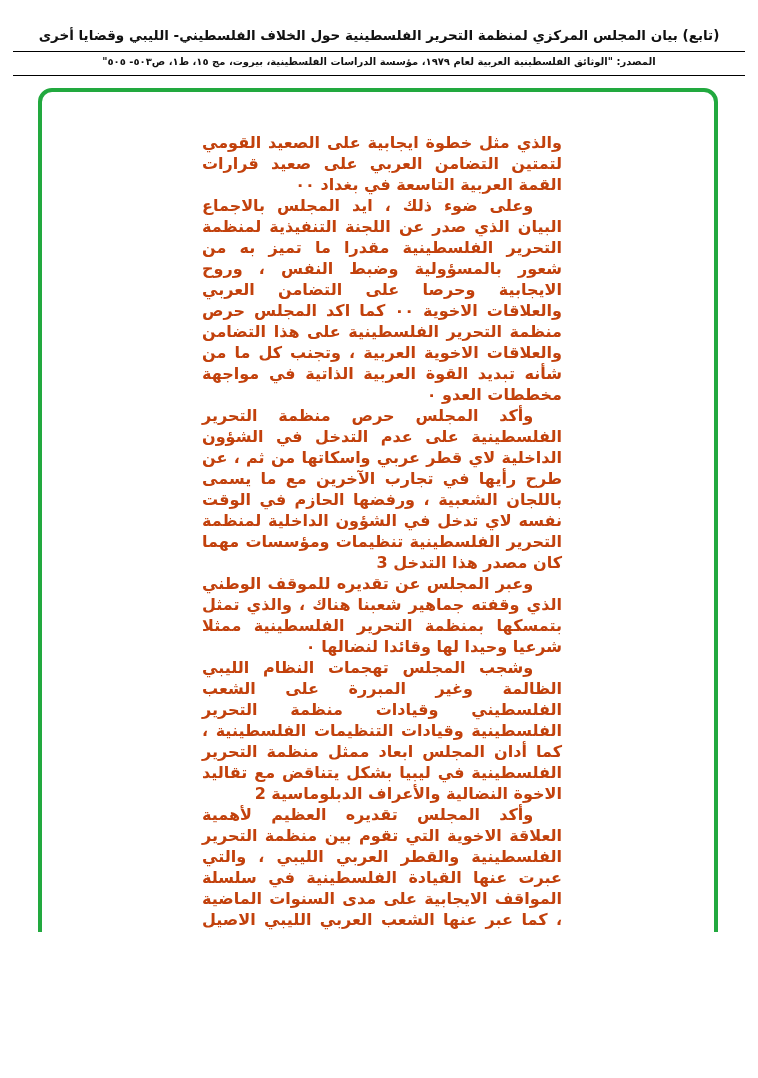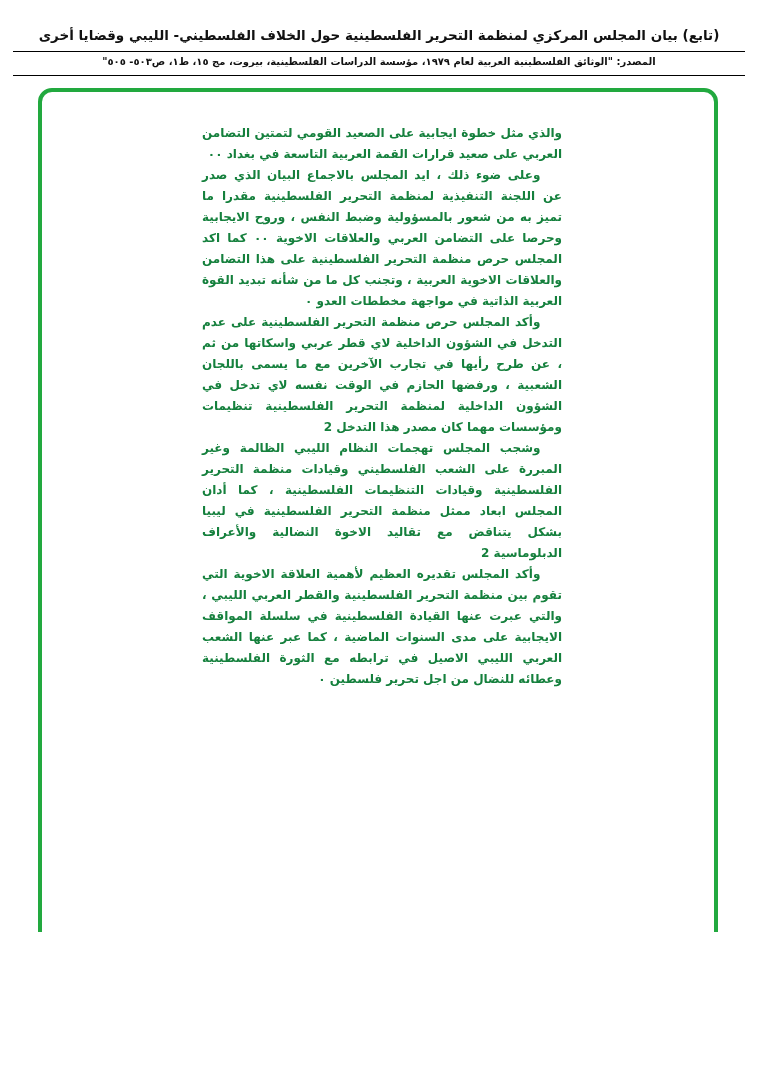--- a/index.html
+++ b/index.html
@@ -44,29 +44,29 @@
     top: 88px;
     left: 38px;
     width: 680px;
     height: 956px;
     border: 4px solid #22a93f;
     border-radius: 14px;
     box-sizing: border-box;
   }
   .text-column {
     position: absolute;
-    top: 123px;
+    top: 132px;
     right: 196px;
     width: 360px;
     direction: rtl;
     text-align: justify;
-    font-size: 12px;
+    font-size: 16px;
     line-height: 21px;
     font-weight: bold;
-    color: #15803d;
+    color: #c2410c;
   }
   .text-column .para {
     margin: 0;
     text-indent: 1.8em;
   }
   .text-column .para:first-child {
     text-indent: 0;
   }
   .page-number {
     position: absolute;
@@ -89,20 +89,21 @@
 
   <div class="header-source">المصدر: "الوثائق الفلسطينية العربية لعام ١٩٧٩،  مؤسسة الدراسات الفلسطينية، بيروت، مج ١٥، ط١، ص٥٠٣- ٥٠٥"</div>
 
   <div class="rule rule-bottom"></div>
 
   <div class="green-frame"></div>
 
   <div class="text-column">
       <p class="para">والذي مثل خطوة ايجابية على الصعيد القومي لتمتين التضامن العربي على صعيد قرارات القمة العربية التاسعة في بغداد ٠٠</p>
       <p class="para">وعلى ضوء ذلك ، ايد المجلس بالاجماع البيان الذي صدر عن اللجنة التنفيذية لمنظمة التحرير الفلسطينية مقدرا ما تميز به من شعور بالمسؤولية وضبط النفس ، وروح الايجابية وحرصا على التضامن العربي والعلاقات الاخوية ٠٠ كما اكد المجلس حرص منظمة التحرير الفلسطينية على هذا التضامن والعلاقات الاخوية العربية ، وتجنب كل ما من شأنه تبديد القوة العربية الذاتية في مواجهة مخططات العدو ٠</p>
-      <p class="para">وأكد المجلس حرص منظمة التحرير الفلسطينية على عدم التدخل في الشؤون الداخلية لاي قطر عربي واسكاتها من ثم ، عن طرح رأيها في تجارب الآخرين مع ما يسمى باللجان الشعبية ، ورفضها الحازم في الوقت نفسه لاي تدخل في الشؤون الداخلية لمنظمة التحرير الفلسطينية تنظيمات ومؤسسات مهما كان مصدر هذا التدخل 2</p>
+      <p class="para">وأكد المجلس حرص منظمة التحرير الفلسطينية على عدم التدخل في الشؤون الداخلية لاي قطر عربي واسكاتها من ثم ، عن طرح رأيها في تجارب الآخرين مع ما يسمى باللجان الشعبية ، ورفضها الحازم في الوقت نفسه لاي تدخل في الشؤون الداخلية لمنظمة التحرير الفلسطينية تنظيمات ومؤسسات مهما كان مصدر هذا التدخل 3</p>
+      <p class="para">وعبر المجلس عن تقديره للموقف الوطني الذي وقفته جماهير شعبنا هناك ، والذي تمثل بتمسكها بمنظمة التحرير الفلسطينية ممثلا شرعيا وحيدا لها وقائدا لنضالها ٠</p>
       <p class="para">وشجب المجلس تهجمات النظام الليبي الظالمة وغير المبررة على الشعب الفلسطيني وقيادات منظمة التحرير الفلسطينية وقيادات التنظيمات الفلسطينية ، كما أدان المجلس ابعاد ممثل منظمة التحرير الفلسطينية في ليبيا بشكل يتناقض مع تقاليد الاخوة النضالية والأعراف الدبلوماسية 2</p>
       <p class="para">وأكد المجلس تقديره العظيم لأهمية العلاقة الاخوية التي تقوم بين منظمة التحرير الفلسطينية والقطر العربي الليبي ، والتي عبرت عنها القيادة الفلسطينية في سلسلة المواقف الايجابية على مدى السنوات الماضية ، كما عبر عنها الشعب العربي الليبي الاصيل في ترابطه مع الثورة الفلسطينية وعطائه للنضال من اجل تحرير فلسطين ٠</p>
     </div>
 
   <div class="page-number">٢</div>
 
 </div>
 
 </body></html>

